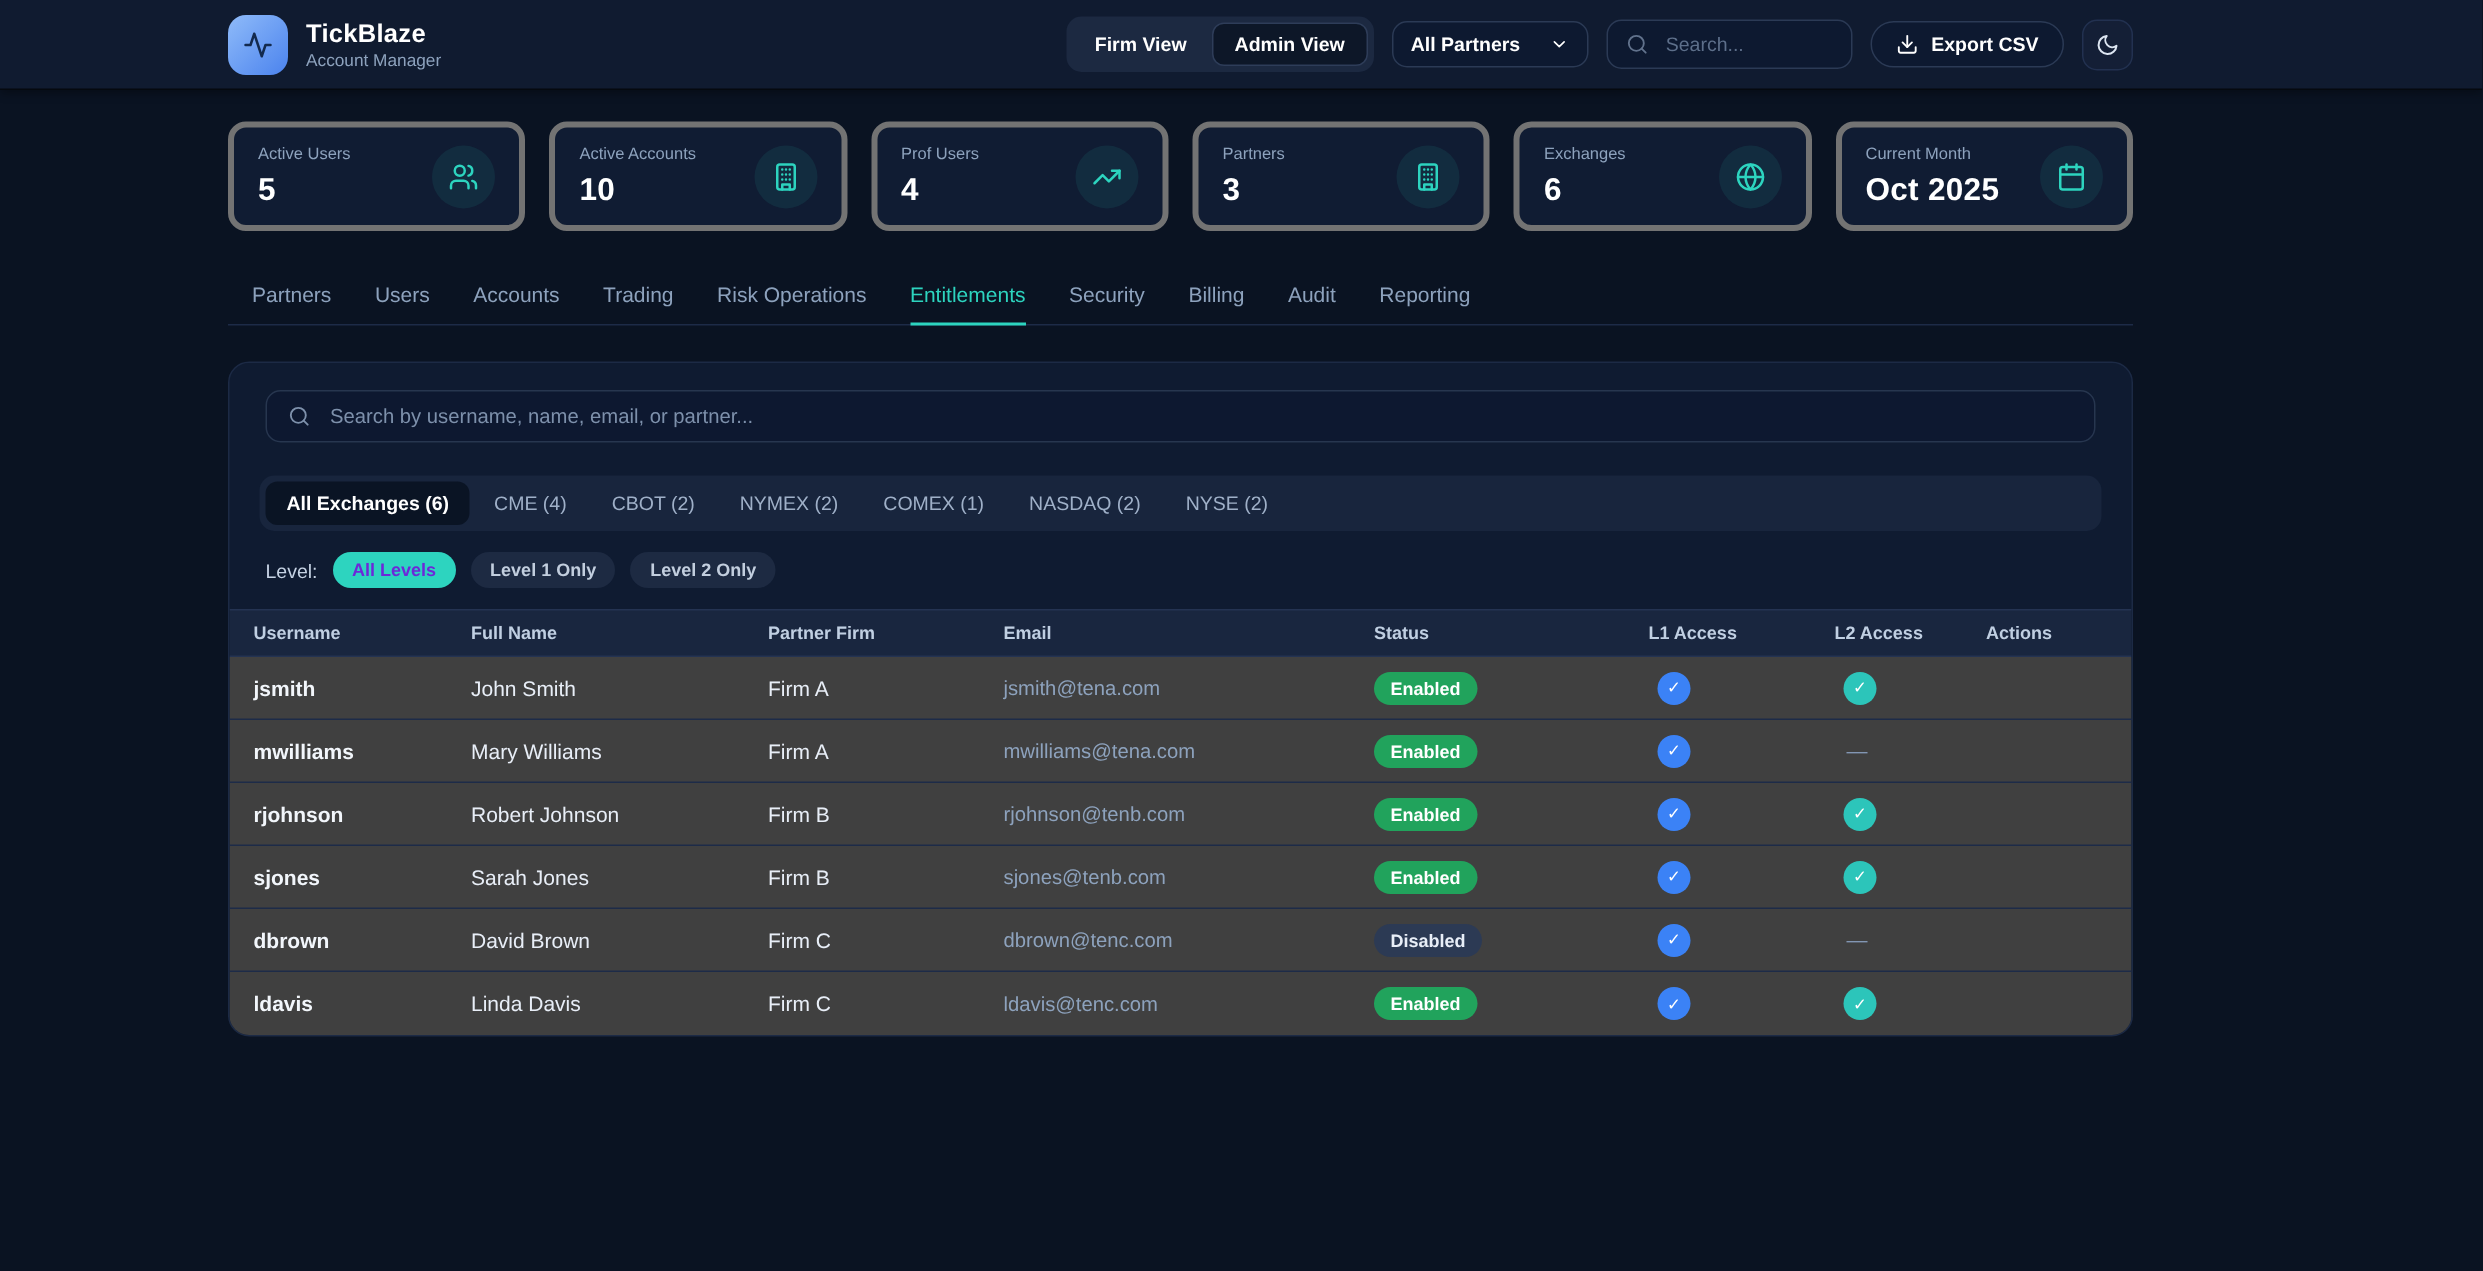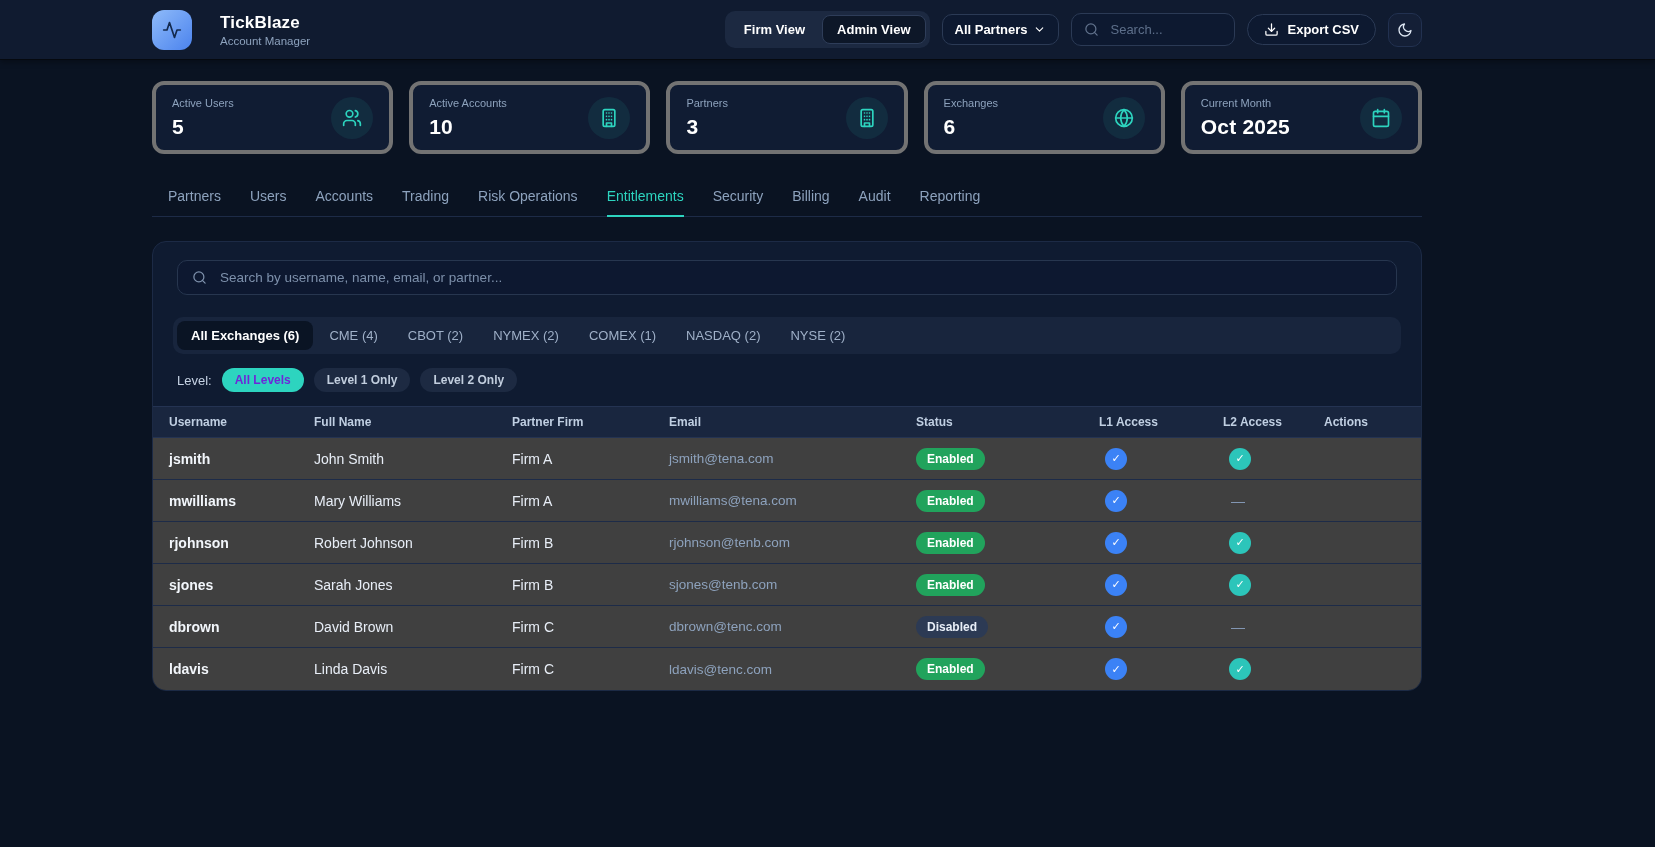--- a/index.html
+++ b/index.html
@@ -8,32 +8,32 @@
     width: 1655px; height: 847px; overflow: hidden;
     background: #0a1322;
     font-family: "Liberation Sans", sans-serif;
     color: #e7eef8;
   }
   .icon svg { display: block; }
 
   
   .top-header { background: #101b30; border-bottom: 1px solid #05090f; box-shadow: 0 2px 6px rgba(0,0,0,.35); }
   .header-inner { width: 1270px; margin-left: 152px; height: 59px; display: flex; align-items: center; justify-content: space-between; }
-  .brand { display: flex; align-items: center; gap: 28px; }
+  .brand { display: flex; align-items: center; gap: 12px; }
   .logo { width: 40px; height: 40px; border-radius: 12px; background: linear-gradient(135deg, #8fbbf9, #4b83ee); display: flex; align-items: center; justify-content: center; color: #132a4e; }
   .logo svg { width: 20px; height: 20px; }
   .app-title { font-size: 17px; font-weight: 700; color: #ffffff; letter-spacing: .2px; }
   .app-subtitle { font-size: 11.5px; color: #8da2bd; margin-top: 2px; }
 
   .header-right { display: flex; align-items: center; gap: 12px; }
   .view-toggle { background: #1c2941; border-radius: 10px; padding: 4px; display: flex; gap: 2px; }
   .view-btn { border: 1px solid transparent; background: transparent; color: #ffffff; font-weight: 700; font-size: 13px; padding: 6px 14px; border-radius: 8px; font-family: inherit; cursor: pointer; }
   .view-btn.active { background: #0d1728; border-color: #2e3d59; }
 
-  .partner-select { display: flex; align-items: center; gap: 6px; background: #0d1930; border: 1px solid #2b3a55; border-radius: 10px; padding: 7px 12px; color: #ffffff; font-weight: 700; font-size: 13px; font-family: inherit; cursor: pointer; }
+  .partner-select { display: flex; align-items: center; gap: 20px; background: #0d1930; border: 1px solid #2b3a55; border-radius: 10px; padding: 7px 12px; color: #ffffff; font-weight: 700; font-size: 13px; font-family: inherit; cursor: pointer; }
   .partner-select .icon svg { width: 13px; height: 13px; }
 
   .header-search { display: flex; align-items: center; gap: 9px; border: 1px solid #2b3a55; border-radius: 10px; padding: 7px 12px; width: 164px; color: #61728c; background: #0d1930; }
   .header-search .icon svg { width: 15px; height: 15px; }
   .header-search input { background: transparent; border: none; outline: none; color: #e7eef8; font-size: 13px; width: 100%; font-family: inherit; }
   .header-search input::placeholder { color: #5d6f8a; }
 
   .export-btn { display: flex; align-items: center; gap: 8px; border: 1px solid #2b3a55; border-radius: 999px; padding: 7px 16px; background: #0d1930; color: #ffffff; font-weight: 700; font-size: 13px; font-family: inherit; cursor: pointer; }
   .export-btn .icon svg { width: 15px; height: 15px; }
   .theme-btn { width: 34px; height: 34px; border-radius: 10px; background: #141f36; border: 1px solid #223150; color: #dde6f2; display: flex; align-items: center; justify-content: center; cursor: pointer; }
@@ -177,20 +177,32 @@
     <div class="stat-icon">
           <svg viewBox="0 0 24 24" fill="none" stroke="currentColor" stroke-width="2" stroke-linecap="round" stroke-linejoin="round">
             <rect x="5" y="2" width="14" height="20" rx="2"></rect>
             <path d="M9 22v-4h6v4"></path>
             <path d="M9 6h.01M15 6h.01M12 6h.01M9 10h.01M15 10h.01M12 10h.01M9 14h.01M15 14h.01M12 14h.01"></path>
           </svg>
         </div>
   </div>
       <div class="stat-card">
     <div>
+      <div class="stat-label">Prof Users</div>
+      <div class="stat-value">4</div>
+    </div>
+    <div class="stat-icon">
+          <svg viewBox="0 0 24 24" fill="none" stroke="currentColor" stroke-width="2" stroke-linecap="round" stroke-linejoin="round">
+            <polyline points="22 7 13.5 15.5 8.5 10.5 2 17"></polyline>
+            <polyline points="16 7 22 7 22 13"></polyline>
+          </svg>
+        </div>
+  </div>
+      <div class="stat-card">
+    <div>
       <div class="stat-label">Partners</div>
       <div class="stat-value">3</div>
     </div>
     <div class="stat-icon">
           <svg viewBox="0 0 24 24" fill="none" stroke="currentColor" stroke-width="2" stroke-linecap="round" stroke-linejoin="round">
             <rect x="5" y="2" width="14" height="20" rx="2"></rect>
             <path d="M9 22v-4h6v4"></path>
             <path d="M9 6h.01M15 6h.01M12 6h.01M9 10h.01M15 10h.01M12 10h.01M9 14h.01M15 14h.01M12 14h.01"></path>
           </svg>
         </div>

